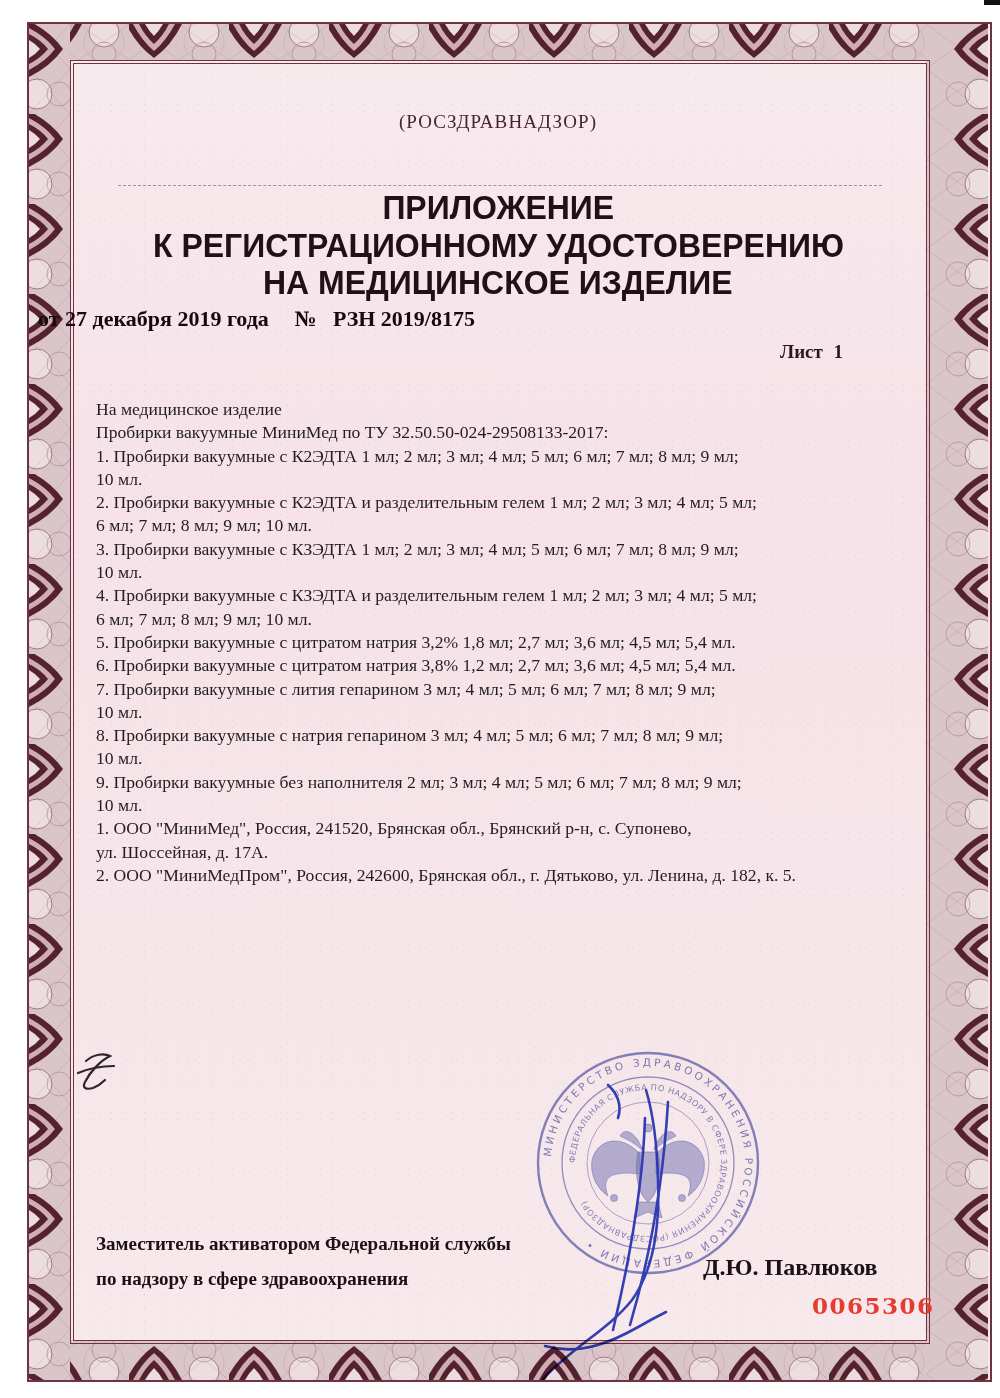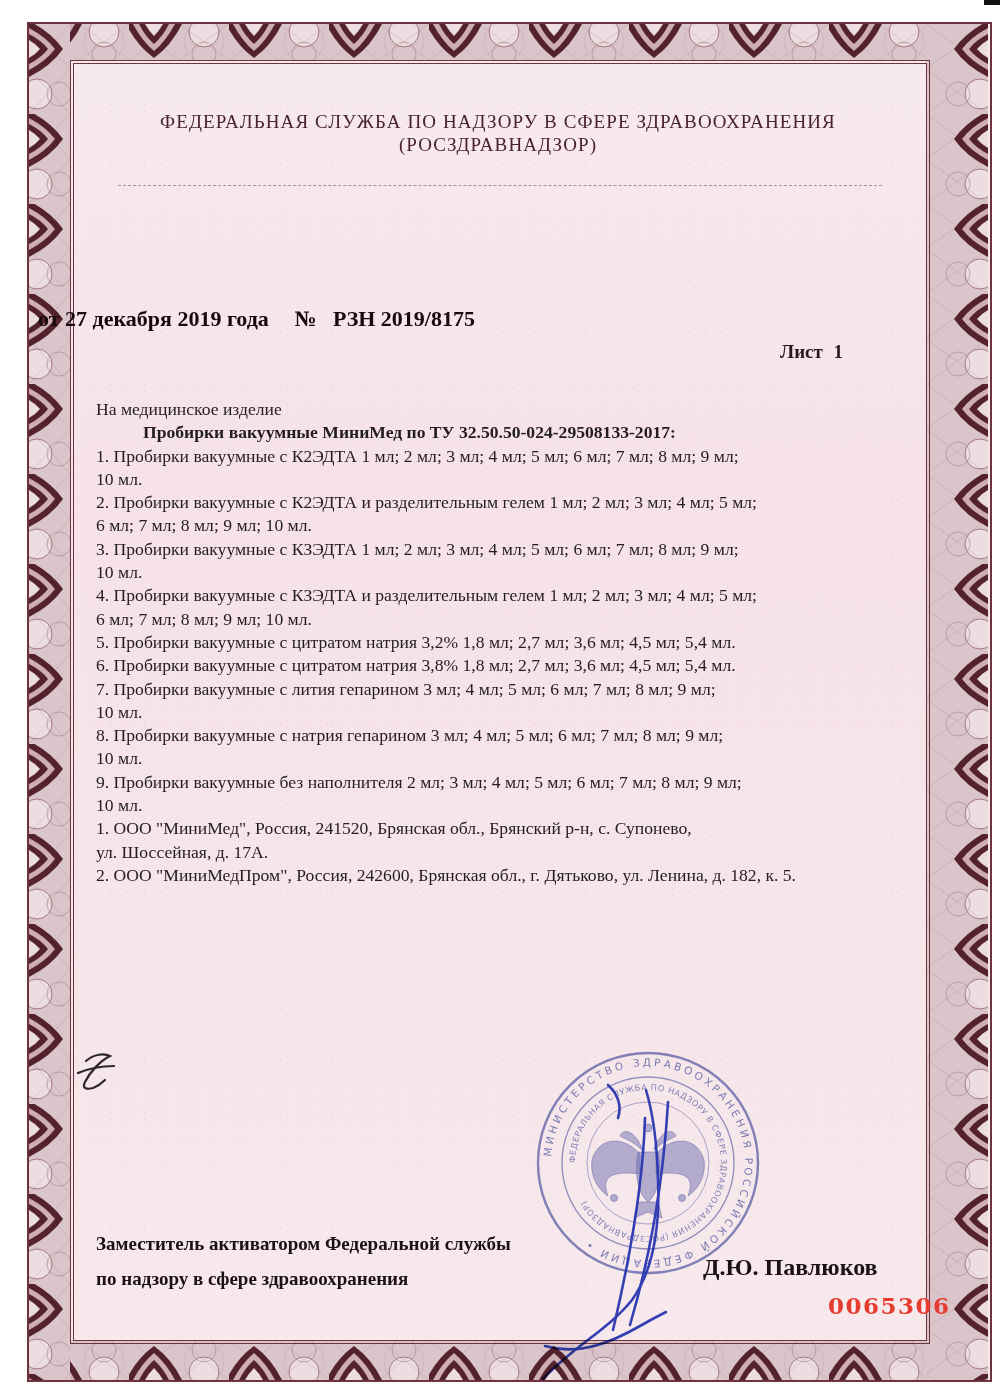--- a/index.html
+++ b/index.html
@@ -42,28 +42,28 @@
   .date-row{position:absolute;left:70px;top:306px;width:856px;text-align:left;
      font-weight:700;font-size:22px;color:#17090c;transform:translateX(-32px);}
   .date-row .gap1{display:inline-block;width:26px;}
   .date-row .gap2{display:inline-block;width:16px;}
   .sheet{position:absolute;left:780px;top:341px;font-weight:700;font-size:19px;
      color:#2a181c;word-spacing:6px;text-align:right;}
 
   .body-text{position:absolute;left:96px;top:398px;width:822px;
      font-size:17.6px;line-height:23.3px;color:#221d1e;}
   .body-text p{margin:0;white-space:pre-line;}
-  .body-text .bold{font-weight:700;margin-left:47px;}
+  .body-text .bold{font-weight:400;}
 
   .position-block{position:absolute;left:96px;top:1226px;width:500px;
      font-weight:700;font-size:19px;line-height:35px;color:#1c1114;}
   .signer-name{position:absolute;left:703px;top:1254px;font-weight:700;
      font-size:24px;color:#1c1114;}
   .serial{position:absolute;left:812px;top:1292px;font-family:"DejaVu Serif", serif;
-     font-weight:700;font-size:23px;letter-spacing:1.5px;color:#e63b2f;margin-left:16px;}
+     font-weight:700;font-size:23px;letter-spacing:1.5px;color:#e63b2f;}
 
   
   .ink-overlay{position:absolute;left:0;top:0;width:1000px;height:1398px;
      mix-blend-mode:multiply;pointer-events:none;}
 
   .scan-artifact{position:absolute;left:984px;top:0;width:16px;height:5px;background:#121212;}
   .defs-holder{position:absolute;width:0;height:0;}
 </style>
 </head>
 <body>
@@ -131,46 +131,50 @@
   <svg class="band band-right">
       <rect width="100%" height="100%" fill="url(#pat-left)"></rect>
     </svg>
 
   <div class="frame-outer"></div>
   <div class="frame-inner"></div>
 
   <div class="scan-artifact"></div>
 
   <div class="header">
-    <div>ФЕДЕРАЛЬНАЯ СЛУЖБА ПО НАДЗОРУ В СФЕРЕ ЗДРАВООХРАНЕНИЯ</div>
     <div>(РОСЗДРАВНАДЗОР)</div>
   </div>
 
   <div class="sep-dashed"></div>
 
+  <div class="title">
+    <div><span class="tline">ПРИЛОЖЕНИЕ</span></div>
+    <div><span class="tline">К РЕГИСТРАЦИОННОМУ УДОСТОВЕРЕНИЮ</span></div>
+    <div><span class="tline">НА МЕДИЦИНСКОЕ ИЗДЕЛИЕ</span></div>
+  </div>
 
   <div class="date-row">
     <span>от 27 декабря 2019 года</span><span class="gap1"></span><span>№</span><span class="gap2"></span><span>РЗН 2019/8175</span>
   </div>
 
   <div class="sheet">Лист 1</div>
 
   <div class="body-text">
     <p>На медицинское изделие</p>
     <p class="bold">Пробирки вакуумные МиниМед по ТУ 32.50.50-024-29508133-2017:</p>
     <p>1. Пробирки вакуумные с К2ЭДТА 1 мл; 2 мл; 3 мл; 4 мл; 5 мл; 6 мл; 7 мл; 8 мл; 9 мл;
 10 мл.</p>
     <p>2. Пробирки вакуумные с К2ЭДТА и разделительным гелем 1 мл; 2 мл; 3 мл; 4 мл; 5 мл;
 6 мл; 7 мл; 8 мл; 9 мл; 10 мл.</p>
     <p>3. Пробирки вакуумные с КЗЭДТА 1 мл; 2 мл; 3 мл; 4 мл; 5 мл; 6 мл; 7 мл; 8 мл; 9 мл;
 10 мл.</p>
     <p>4. Пробирки вакуумные с КЗЭДТА и разделительным гелем 1 мл; 2 мл; 3 мл; 4 мл; 5 мл;
 6 мл; 7 мл; 8 мл; 9 мл; 10 мл.</p>
     <p>5. Пробирки вакуумные с цитратом натрия 3,2% 1,8 мл; 2,7 мл; 3,6 мл; 4,5 мл; 5,4 мл.</p>
-    <p>6. Пробирки вакуумные с цитратом натрия 3,8% 1,8 мл; 2,7 мл; 3,6 мл; 4,5 мл; 5,4 мл.</p>
+    <p>6. Пробирки вакуумные с цитратом натрия 3,8% 1,2 мл; 2,7 мл; 3,6 мл; 4,5 мл; 5,4 мл.</p>
     <p>7. Пробирки вакуумные с лития гепарином 3 мл; 4 мл; 5 мл; 6 мл; 7 мл; 8 мл; 9 мл;
 10 мл.</p>
     <p>8. Пробирки вакуумные с натрия гепарином 3 мл; 4 мл; 5 мл; 6 мл; 7 мл; 8 мл; 9 мл;
 10 мл.</p>
     <p>9. Пробирки вакуумные без наполнителя 2 мл; 3 мл; 4 мл; 5 мл; 6 мл; 7 мл; 8 мл; 9 мл;
 10 мл.</p>
     <p>1. ООО "МиниМед", Россия, 241520, Брянская обл., Брянский р-н, с. Супонево,
 ул. Шоссейная, д. 17А.</p>
     <p>2. ООО "МиниМедПром", Россия, 242600, Брянская обл., г. Дятьково, ул. Ленина, д. 182, к. 5.</p>
   </div>

